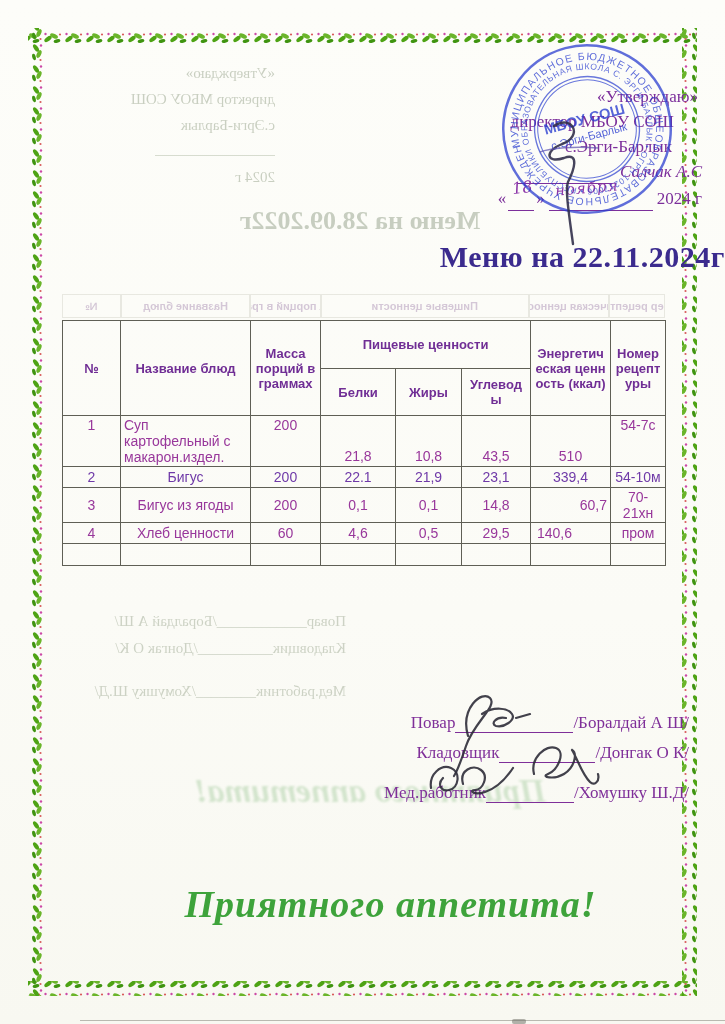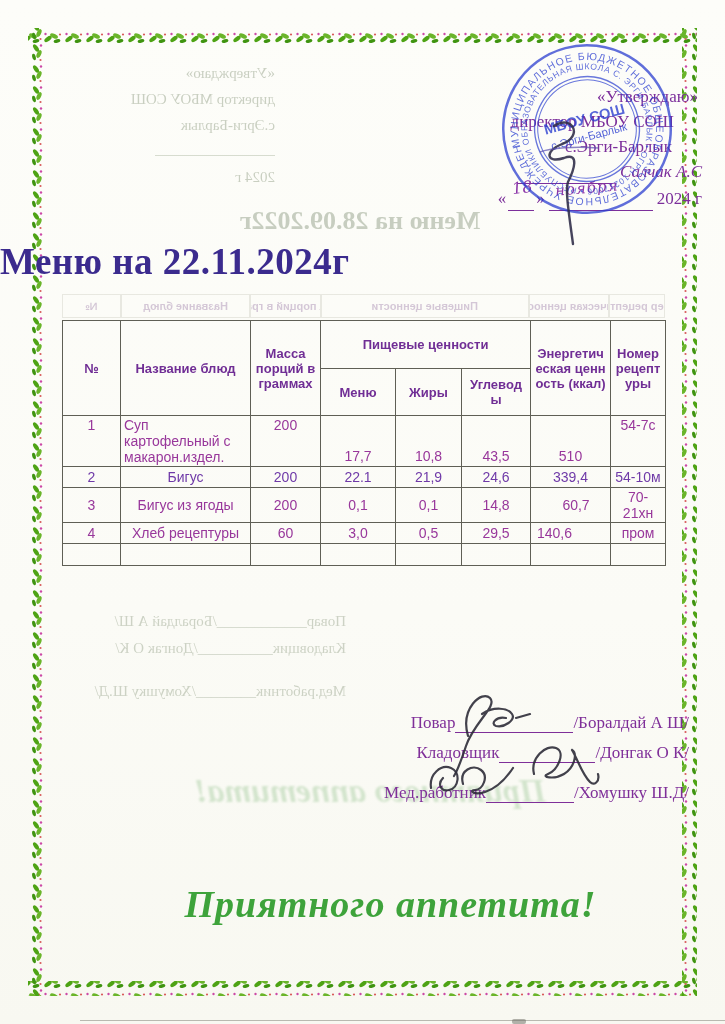--- a/index.html
+++ b/index.html
@@ -37,21 +37,21 @@
   .ghost-approval{left:40px;top:60px;width:235px;font-size:15px;line-height:26px;opacity:.55;text-align:left;}
   .ghost-approval .gblank{display:inline-block;width:120px;border-bottom:1px solid #b9c2ae;height:12px;}
   .ghost-title{left:120px;top:206px;width:480px;text-align:center;font-weight:bold;font-size:26px;opacity:.5;color:#93a089;}
   .ghost-thead{left:62px;top:294px;width:603px;height:24px;display:flex;opacity:.4;font-family:"Liberation Sans",sans-serif;font-size:11px;font-weight:bold;color:#9a7aa6;}
   .ghost-thead div{border:1px solid #ccccbf;display:flex;align-items:center;justify-content:center;overflow:hidden;white-space:nowrap;}
   .ghost-sigs{left:36px;top:608px;width:310px;font-size:15px;line-height:27px;opacity:.5;}
   .ghost-sigs .gl3{margin-top:16px;}
   .ghost-appetit{left:30px;top:772px;width:680px;text-align:center;font-size:34px;font-weight:bold;font-style:italic;color:#6fae68;opacity:.28;filter:blur(1px);}
 
   
-  .title{position:absolute;left:0;top:240px;width:100%;text-align:left;font-size:37px;font-weight:bold;color:#3b2b8e;letter-spacing:.5px;z-index:4;}
+  .title{position:absolute;left:0;top:240px;width:100%;text-align:right;font-size:30px;font-weight:bold;color:#3b2b8e;letter-spacing:.5px;z-index:4;}
 
   
   .menu{position:absolute;left:62px;top:320px;z-index:4;border-collapse:collapse;table-layout:fixed;width:603px;font-family:"Liberation Sans",sans-serif;}
   .menu th,.menu td{border:1px solid #5f5f55;padding:1px 3px;overflow:hidden;}
   .menu th{color:#702e95;font-size:13px;font-weight:bold;text-align:center;vertical-align:middle;line-height:15px;}
   .menu td{color:#98379b;font-size:14px;text-align:center;vertical-align:middle;line-height:16px;}
   .menu .r2 td{color:#6f3aa8;}
   .menu .brk{word-break:break-all;}
   .menu td.name-cell{text-align:left;}
   .menu td.vt{vertical-align:top;}
@@ -196,59 +196,59 @@
     <tbody>
         <tr class="h1">
       <th rowspan="2">№</th>
       <th rowspan="2">Название блюд</th>
       <th rowspan="2">Масса порций в граммах</th>
       <th colspan="3">Пищевые ценности</th>
       <th rowspan="2" class="brk">Энергетическая ценность (ккал)</th>
       <th rowspan="2" class="brk">Номер рецептуры</th>
     </tr>
     <tr class="h2">
-      <th>Меню</th>
+      <th>Белки</th>
       <th>Жиры</th>
       <th class="brk">Углеводы</th>
     </tr>
     <tr class="row1">
       <td class="vt">1</td>
       <td class="name-cell vt">Суп картофельный с макарон.издел.</td>
       <td class="vt">200</td>
-      <td class="vb">17,7</td>
+      <td class="vb">21,8</td>
       <td class="vb">10,8</td>
       <td class="vb">43,5</td>
       <td class="vb">510</td>
       <td class="vt">54-7с</td>
     </tr>
     <tr class="rowN r2">
       <td>2</td>
       <td>Бигус</td>
       <td>200</td>
       <td>22.1</td>
       <td>21,9</td>
-      <td>24,6</td>
+      <td>23,1</td>
       <td>339,4</td>
       <td>54-10м</td>
     </tr>
     <tr class="rowN">
       <td>3</td>
       <td>Бигус из ягоды</td>
       <td>200</td>
       <td>0,1</td>
       <td>0,1</td>
       <td>14,8</td>
-      <td style="text-align:center;padding-left:14px">60,7</td>
+      <td style="text-align:right;padding-left:14px">60,7</td>
       <td>70-21хн</td>
     </tr>
     <tr class="rowN">
       <td>4</td>
-      <td>Хлеб рецептуры</td>
+      <td>Хлеб ценности</td>
       <td>60</td>
-      <td>3,0</td>
+      <td>4,6</td>
       <td>0,5</td>
       <td>29,5</td>
       <td style="text-align:left;padding-left:6px">140,6</td>
       <td>пром</td>
     </tr>
     <tr class="rowE">
       <td></td>
       <td></td>
       <td></td>
       <td></td>

